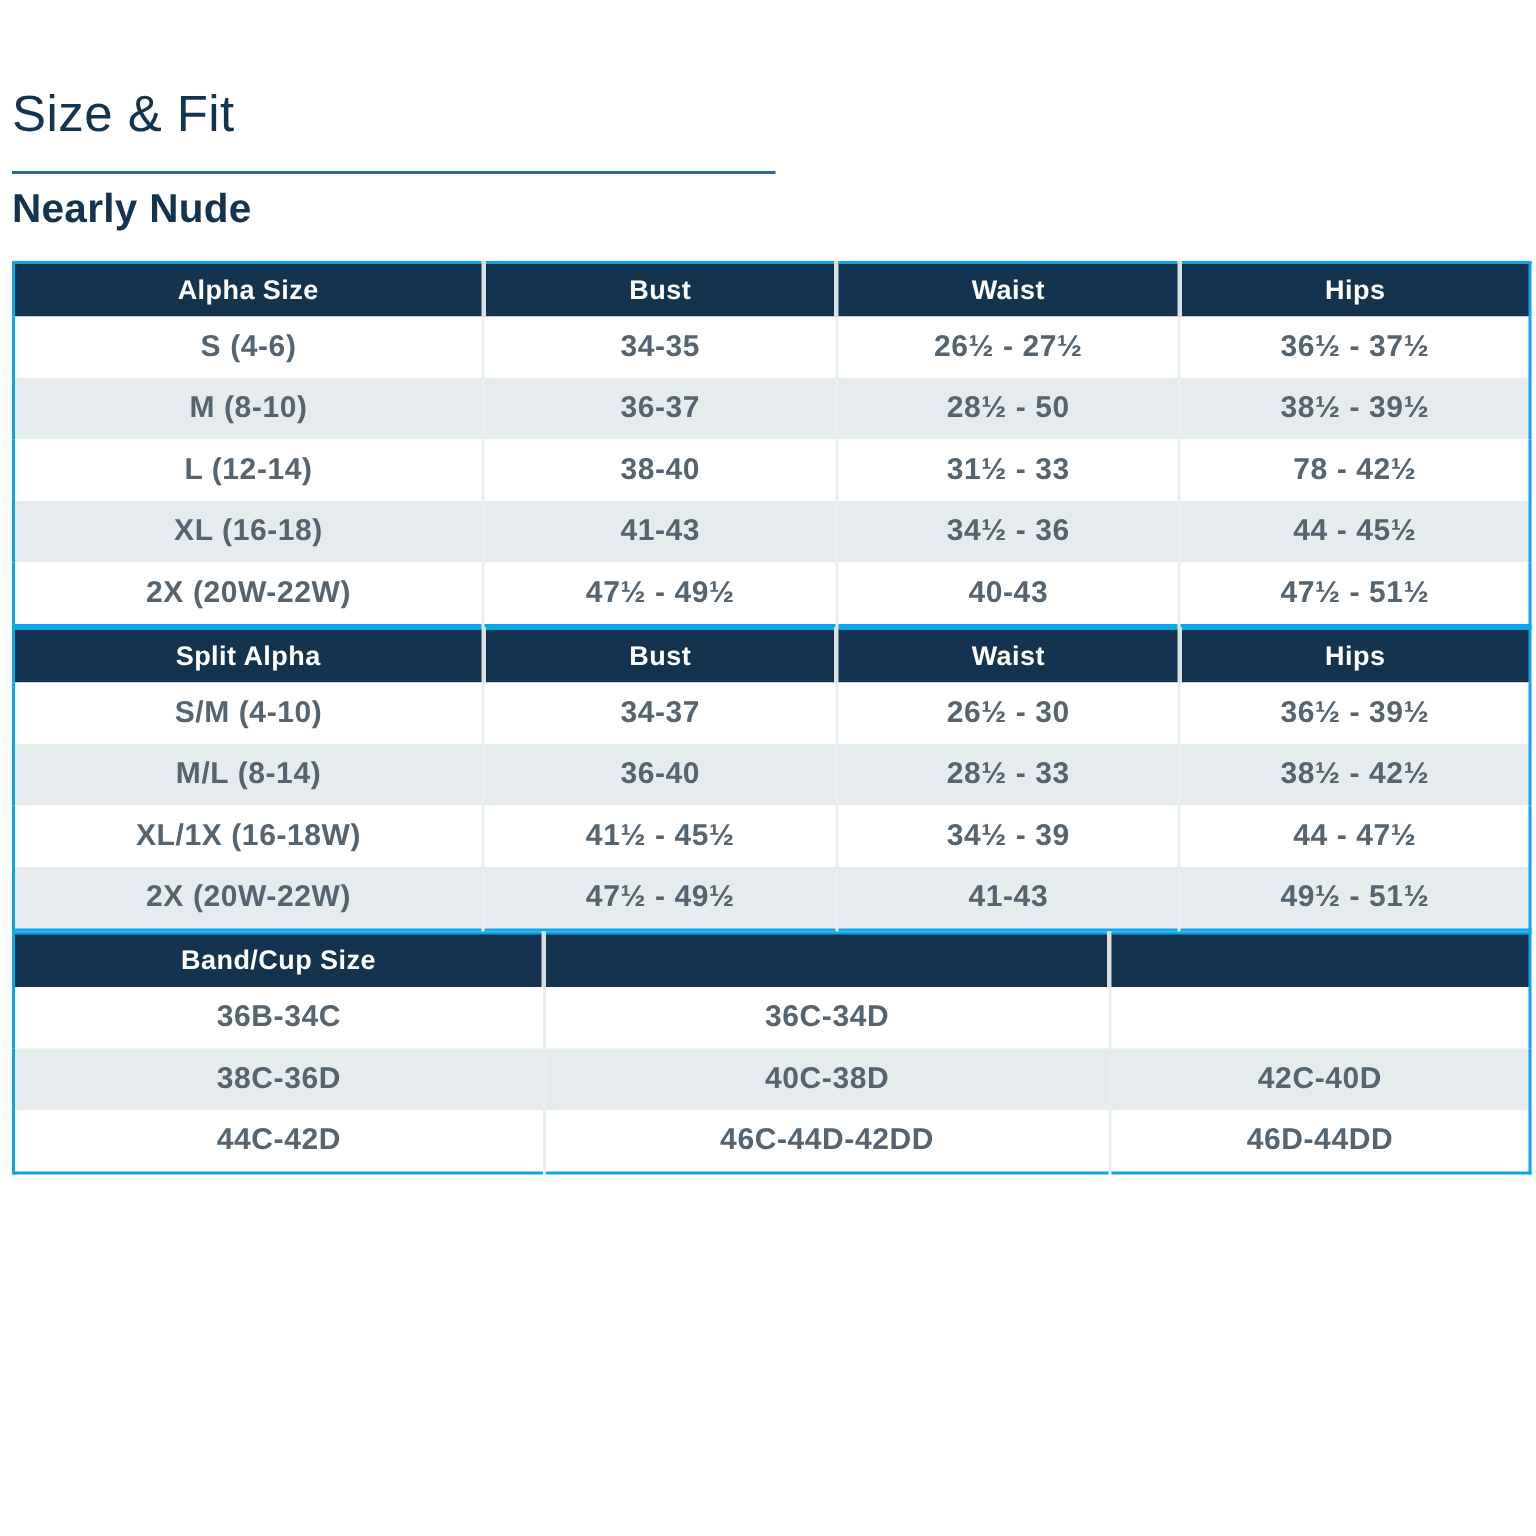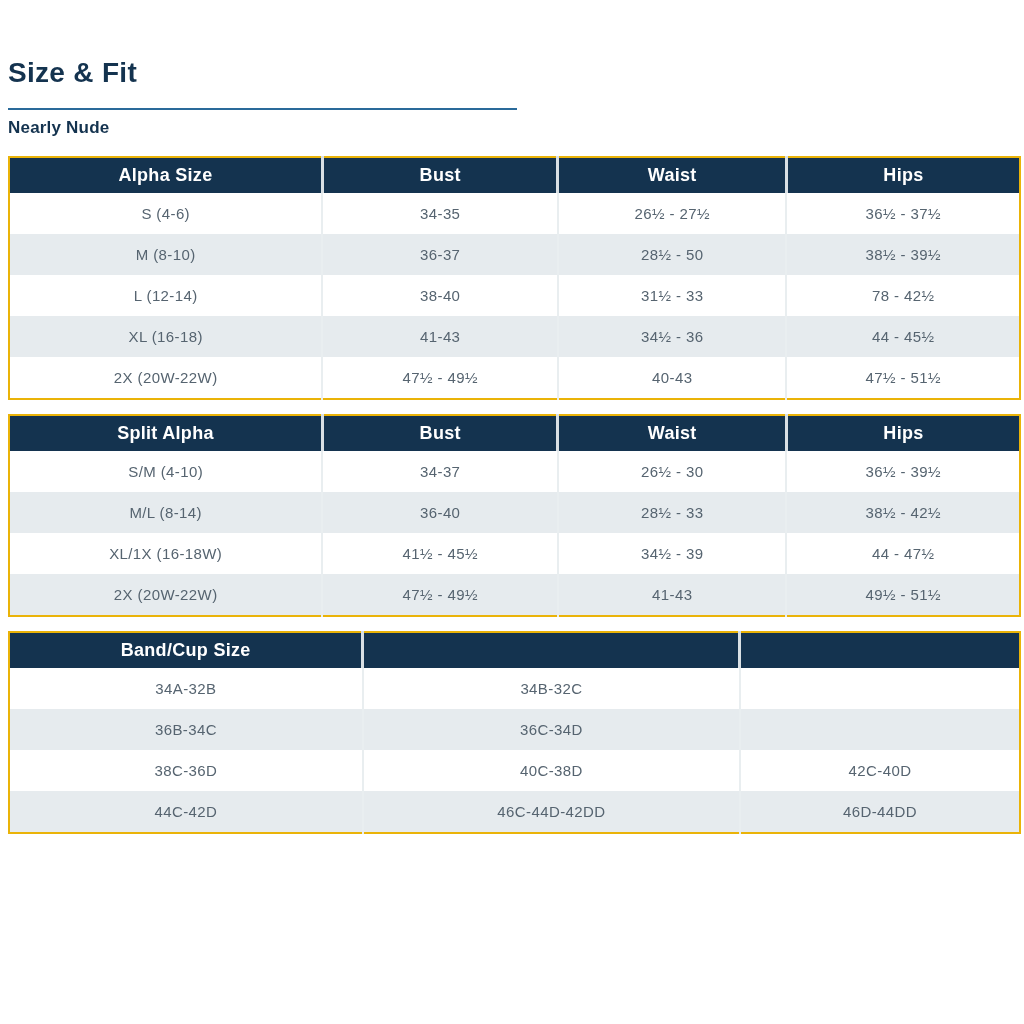--- a/index.html
+++ b/index.html
@@ -12,69 +12,69 @@
     height: 1024px;
     font-family: "Liberation Sans", sans-serif;
     overflow: hidden;
   }
   .page {
     padding: 58px 6px 0 8px;
     box-sizing: border-box;
   }
   h1.page-title {
     margin: 0;
-    font-size: 28px;
-    font-weight: bold;
+    font-size: 34px;
+    font-weight: normal;
     letter-spacing: 0.3px;
     color: #14334f;
     line-height: 1.1;
   }
   .title-rule {
     width: 509px;
     height: 0;
     border-top: 2px solid #2a6a9a;
     margin: 19px 0 9px 0;
   }
   h2.product-name {
     margin: 0 0 19px 0;
-    font-size: 17px;
+    font-size: 27px;
     font-weight: bold;
     letter-spacing: 0.2px;
     color: #14334f;
     line-height: 1.1;
   }
   table.size-table {
     width: 1013px;
     border-collapse: collapse;
-    border: 2px solid #eab308;
-    margin-bottom: 14px;
+    border: 2px solid #0ea5e9;
     table-layout: fixed;
   }
   table.size-table th {
     background: #14334f;
     color: #ffffff;
     font-size: 18px;
     font-weight: bold;
     letter-spacing: 0.3px;
     height: 35px;
     padding: 0;
     text-align: center;
     border-left: 3px solid #d9e0e4;
   }
   table.size-table th:first-child {
     border-left: none;
   }
   table.size-table td {
     text-align: center;
-    font-size: 15px;
+    font-size: 20px;
     letter-spacing: 0.4px;
     color: #566470;
     height: 41px;
     padding: 0;
     border-left: 2px solid #e9eef0;
+    font-weight: bold;
   }
   table.size-table td:first-child {
     border-left: none;
   }
   table.size-table tbody tr:nth-child(odd) {
     background: #ffffff;
   }
   table.size-table tbody tr:nth-child(even) {
     background: #e6ebee;
   }
@@ -199,25 +199,20 @@
     </colgroup>
     <thead>
         <tr>
           <th>Band/Cup Size</th>
           <th></th>
           <th></th>
         </tr>
       </thead>
     <tbody>
         <tr>
-          <td>34A-32B</td>
-          <td>34B-32C</td>
-          <td></td>
-        </tr>
-        <tr>
           <td>36B-34C</td>
           <td>36C-34D</td>
           <td></td>
         </tr>
         <tr>
           <td>38C-36D</td>
           <td>40C-38D</td>
           <td>42C-40D</td>
         </tr>
         <tr>

